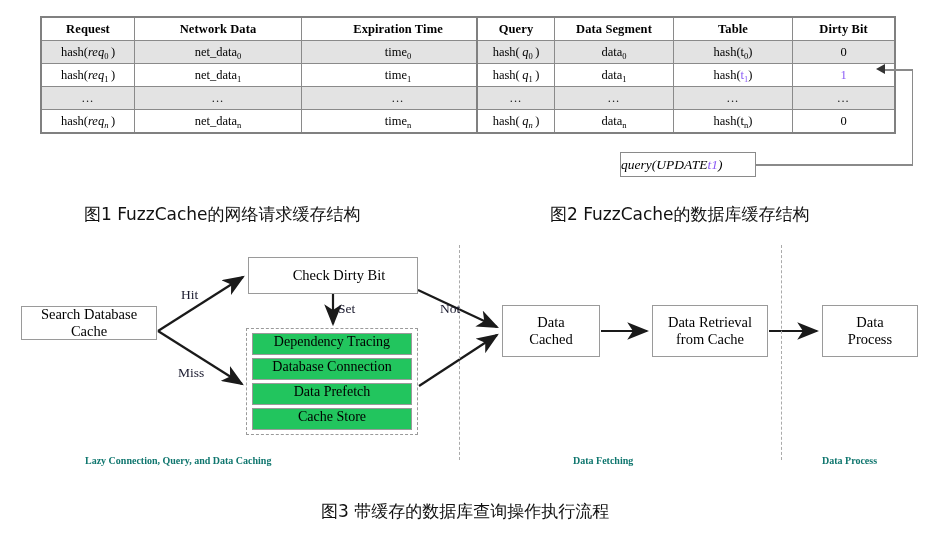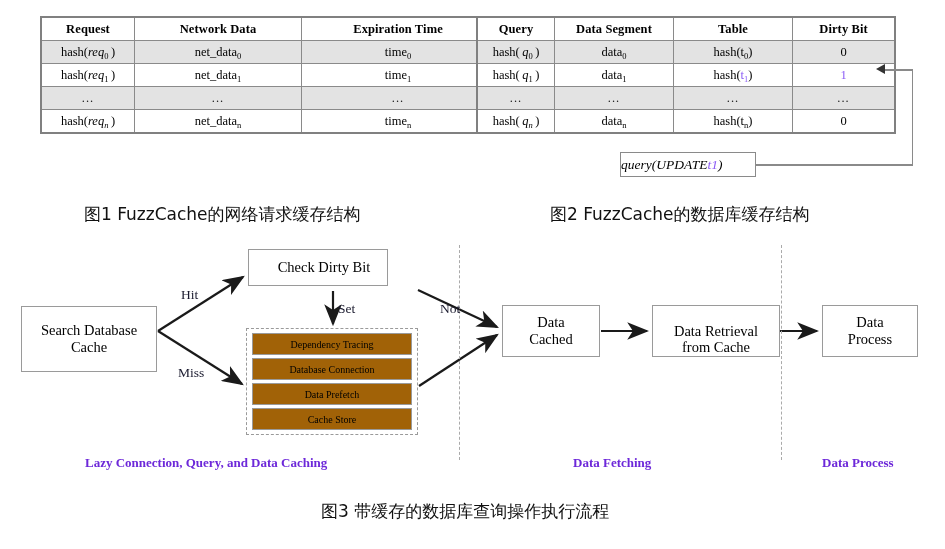--- a/index.html
+++ b/index.html
@@ -96,42 +96,42 @@
     border: 1px solid #9a9a9a;
     background: #fff;
     box-sizing: border-box;
     display: flex; align-items: center; justify-content: center;
     text-align: center;
     font-size: 14.5px;
     line-height: 1.15;
     font-family: "Liberation Serif", "DejaVu Serif", serif;
     z-index: 2;
   }
-  #node-search   { left: 21px;  top: 61px;  width: 136px; height: 66px; }
-  #node-check    { left: 248px; top: 4px;   width: 140px; height: 37px; padding-left: 12px; }
+  #node-search   { left: 21px;  top: 61px;  width: 136px; height: 34px; }
+  #node-check    { left: 248px; top: 12px;   width: 170px; height: 37px; padding-left: 12px; }
   #node-cached   { left: 502px; top: 60px;  width: 98px;  height: 52px; }
-  #node-retrieval{ left: 652px; top: 60px;  width: 128px; height: 52px; align-items: flex-end; }
+  #node-retrieval{ left: 652px; top: 60px;  width: 116px; height: 52px; }
   #node-process  { left: 822px; top: 60px;  width: 96px;  height: 52px; }
 
   #group-lazy {
     position: absolute;
     left: 246px; top: 83px; width: 172px; height: 107px;
     border: 1.5px dashed #9a9a9a;
     box-sizing: border-box;
     background: #fff;
     padding: 4px 5px;
     display: flex; flex-direction: column; justify-content: space-between;
     z-index: 2;
   }
   .sub-node {
     border: 1px solid #9a9a9a;
-    background: #a16207;
+    background: #22c55e;
     height: 22px;
-    display: flex; align-items: center; justify-content: center;
-    font-size: 10px;
+    display: flex; justify-content: center;
+    font-size: 14px;
     box-sizing: border-box;
     font-family: "Liberation Serif", "DejaVu Serif", serif;
   }
 
   .edge-label {
     position: absolute;
     font-size: 13.5px;
     font-family: "Liberation Serif", "DejaVu Serif", serif;
     color: #1a1a2e;
     white-space: nowrap;
@@ -148,23 +148,23 @@
     border-left: 1.5px dashed #aaaaaa;
     z-index: 1;
   }
   #divider-1 { left: 459px; }
   #divider-2 { left: 781px; }
 
   .section-label {
     position: absolute;
     font-family: "Liberation Serif", "DejaVu Serif", serif;
     font-weight: bold;
-    font-size: 13px;
+    font-size: 10px;
     white-space: nowrap;
-    color: #6d28d9;
+    color: #0f766e;
     text-align: right;
   }
   #sec-lazy    { left: 85px;  top: 455px; }
   #sec-fetch   { left: 573px; top: 455px; }
   #sec-process { left: 822px; top: 455px; }
 
   svg.edges { position: absolute; left: 0; top: 0; width: 945px; height: 215px; z-index: 1; overflow: visible; }
 </style>
 </head>
 <body>

